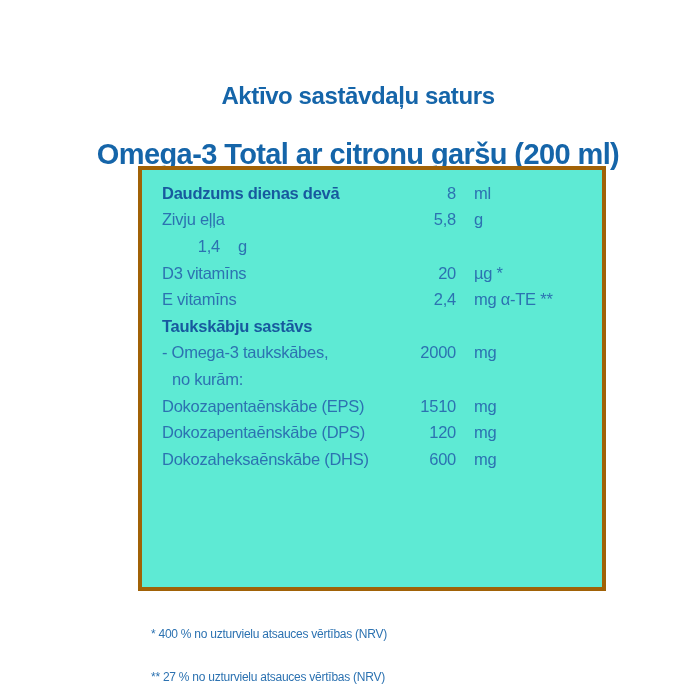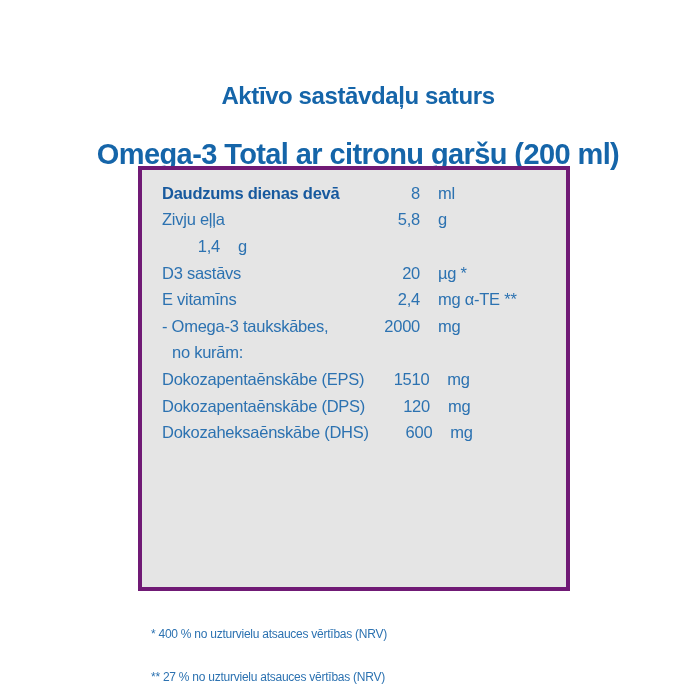--- a/index.html
+++ b/index.html
@@ -30,24 +30,24 @@
     margin-top: 6px;
     font-size: 29px;
     line-height: 40px;
     letter-spacing: -0.6px;
   }
 
   
   .table-box {
     position: absolute;
     left: 130px; top: 158px;
-    width: 432px; height: 425px;
-    border: 4px solid #701a75;
+    width: 468px; height: 425px;
+    border: 4px solid #a16207;
     padding-top: 10px;
-    background: #e5e5e5;
+    background: #5eead4;
   }
   .row {
     display: flex;
     align-items: center;
     height: 26.6px;
     font-size: 16.5px;
     letter-spacing: -0.25px;
     color: #2c72b1;
   }
   .row .label { flex: 1; padding-left: 4px; white-space: nowrap; }
@@ -88,31 +88,36 @@
     <span class="amount">5,8</span>
     <span class="unit">g</span>
   </div>
 
   <div class="row">
     <span class="amount">1,4</span>
     <span class="unit">g</span>
   </div>
 
   <div class="row">
-    <span class="label">D3 sastāvs</span>
+    <span class="label">D3 vitamīns</span>
     <span class="amount">20</span>
     <span class="unit">µg *</span>
   </div>
 
   <div class="row">
     <span class="label">E vitamīns</span>
     <span class="amount">2,4</span>
     <span class="unit">mg α-TE **</span>
   </div>
 
+  <div class="row bold">
+    <span class="label">Taukskābju sastāvs</span>
+    <span class="amount"></span>
+    <span class="unit"></span>
+  </div>
 
   <div class="row">
     <span class="label">- Omega-3 taukskābes,</span>
     <span class="amount">2000</span>
     <span class="unit">mg</span>
   </div>
 
   <div class="row indent">
     <span class="label">no kurām:</span>
     <span class="amount"></span>

